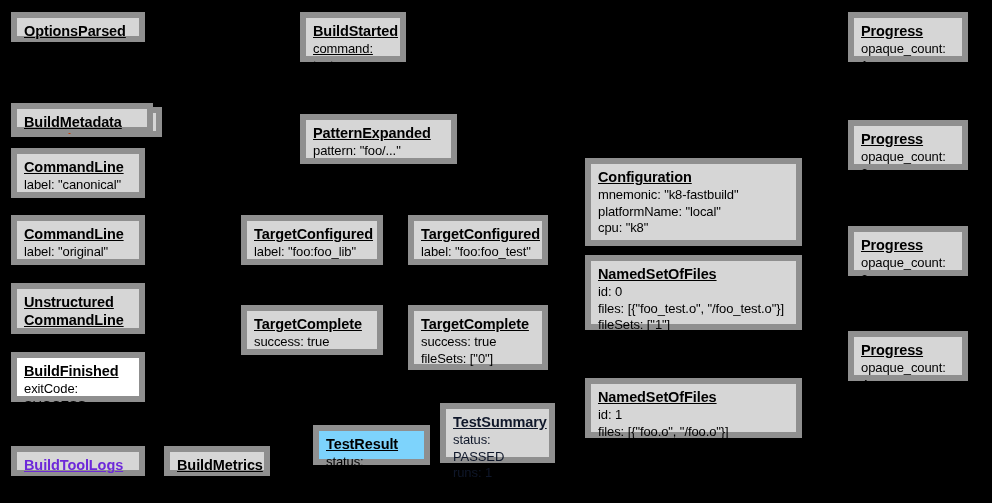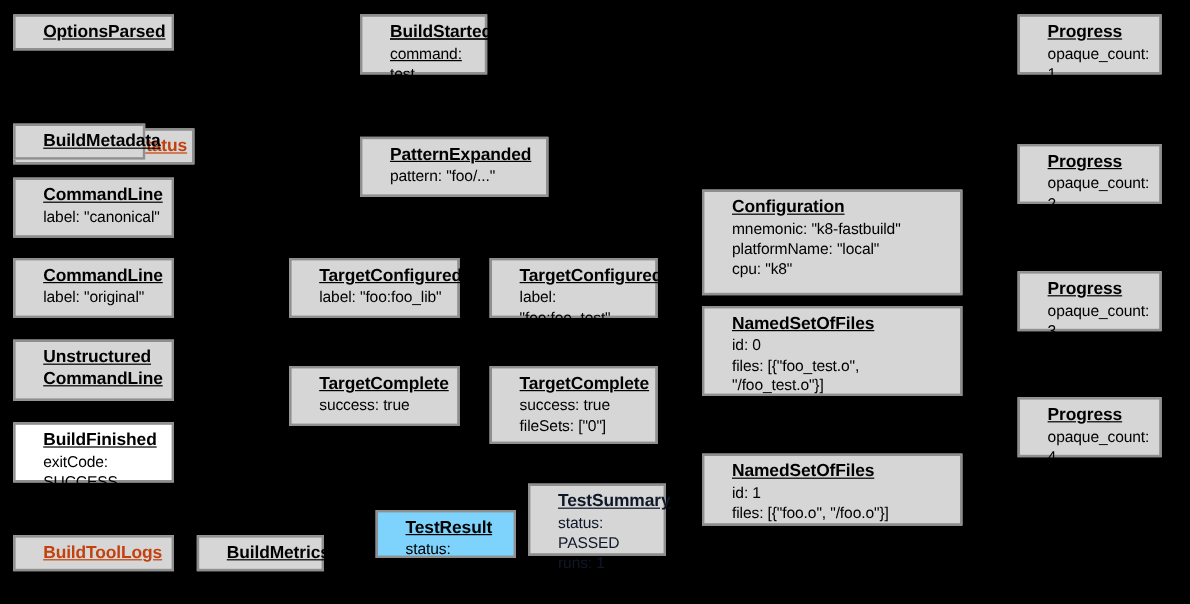--- a/index.html
+++ b/index.html
@@ -13,23 +13,23 @@
     width: 992px;
     height: 503px;
     background: #000000;
     overflow: hidden;
     font-family: "Liberation Sans", sans-serif;
   }
   .node {
     position: absolute;
     box-sizing: border-box;
     background: #d6d6d6;
-    border: 2px solid #ec4899;
+    border: 6px solid #ec4899;
     color: #000000;
-    padding: 4px 6px 4px 23px;
+    padding: 4px 6px 4px 7px;
     line-height: 1.26;
   }
   .node .title {
     display: block;
     font-weight: bold;
     font-size: 14.5px;
     text-decoration: underline;
     letter-spacing: -0.1px;
     white-space: pre-line;
     margin-bottom: 1px;
@@ -55,21 +55,21 @@
       <span class="title">BuildStarted</span>
       <span class="attrs">command: test</span>
     </div>
     <div class="node" style="left: 848px; top: 12px; width: 120px; height: 50px; background: rgb(214, 214, 214); border-color: rgb(143, 143, 143); color: rgb(0, 0, 0);">
       <span class="title">Progress</span>
       <span class="attrs">opaque_count: 1</span>
     </div>
     <div class="node title-only" style="left: 11px; top: 59px; width: 151px; height: 30px; background: rgb(214, 214, 214); border-color: rgb(143, 143, 143); color: #c2410c; margin-top: 48px;">
       <span class="title">WorkspaceStatus</span>
     </div>
-    <div class="node title-only" style="left: 11px; top: 103px; width: 110px; height: 30px; background: rgb(214, 214, 214); border-color: rgb(143, 143, 143); color: rgb(0, 0, 0);">
+    <div class="node title-only" style="left: 11px; top: 103px; width: 142px; height: 30px; background: rgb(214, 214, 214); border-color: rgb(143, 143, 143); color: rgb(0, 0, 0);">
       <span class="title">BuildMetadata</span>
     </div>
     <div class="node" style="left: 300px; top: 114px; width: 157px; height: 50px; background: rgb(214, 214, 214); border-color: rgb(143, 143, 143); color: rgb(0, 0, 0);">
       <span class="title">PatternExpanded</span>
       <span class="attrs">pattern: "foo/..."</span>
     </div>
     <div class="node" style="left: 848px; top: 120px; width: 120px; height: 50px; background: rgb(214, 214, 214); border-color: rgb(143, 143, 143); color: rgb(0, 0, 0);">
       <span class="title">Progress</span>
       <span class="attrs">opaque_count: 2</span>
     </div>
@@ -133,19 +133,19 @@
     </div>
     <div class="node" style="left: 440px; top: 403px; width: 115px; height: 60px; background: rgb(214, 214, 214); border-color: rgb(143, 143, 143); color: #0f172a;">
       <span class="title">TestSummary</span>
       <span class="attrs">status: PASSED
 runs: 1</span>
     </div>
     <div class="node" style="left: 313px; top: 425px; width: 117px; height: 40px; background: #7dd3fc; border-color: rgb(143, 143, 143); color: rgb(0, 0, 0);">
       <span class="title">TestResult</span>
       <span class="attrs">status: PASSED</span>
     </div>
-    <div class="node title-only" style="left: 11px; top: 446px; width: 134px; height: 30px; background: rgb(214, 214, 214); border-color: rgb(143, 143, 143); color: #c2410c;">
+    <div class="node title-only" style="left: 11px; top: 446px; width: 134px; height: 30px; background: rgb(214, 214, 214); border-color: rgb(143, 143, 143); color: #6d28d9;">
       <span class="title">BuildToolLogs</span>
     </div>
     <div class="node title-only" style="left: 164px; top: 446px; width: 106px; height: 30px; background: rgb(214, 214, 214); border-color: rgb(143, 143, 143); color: rgb(0, 0, 0);">
       <span class="title">BuildMetrics</span>
     </div>
   </div>
 
 </body></html>

